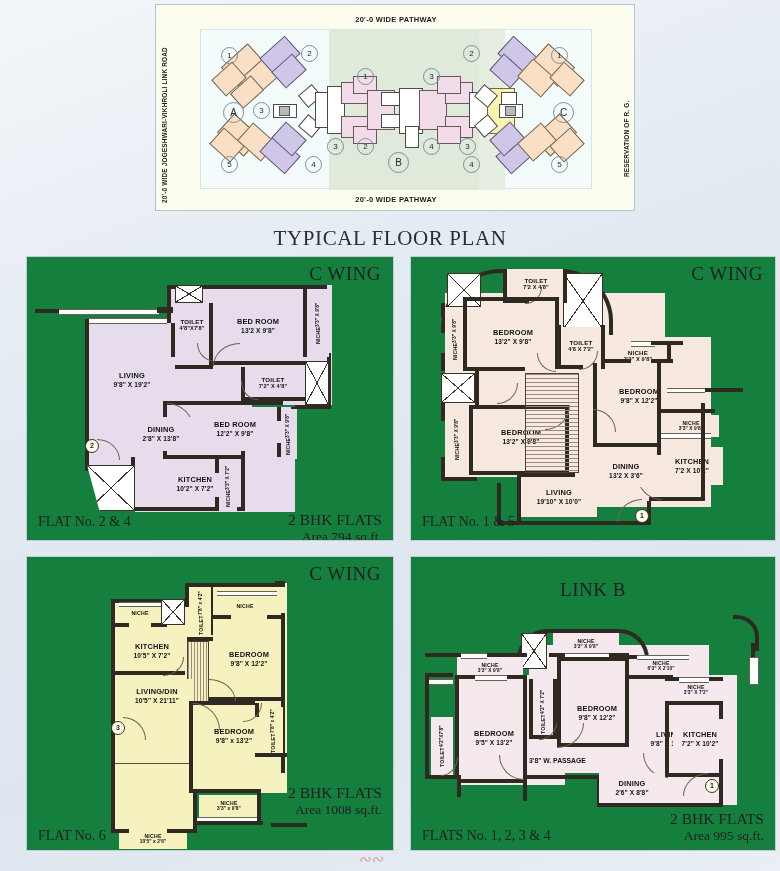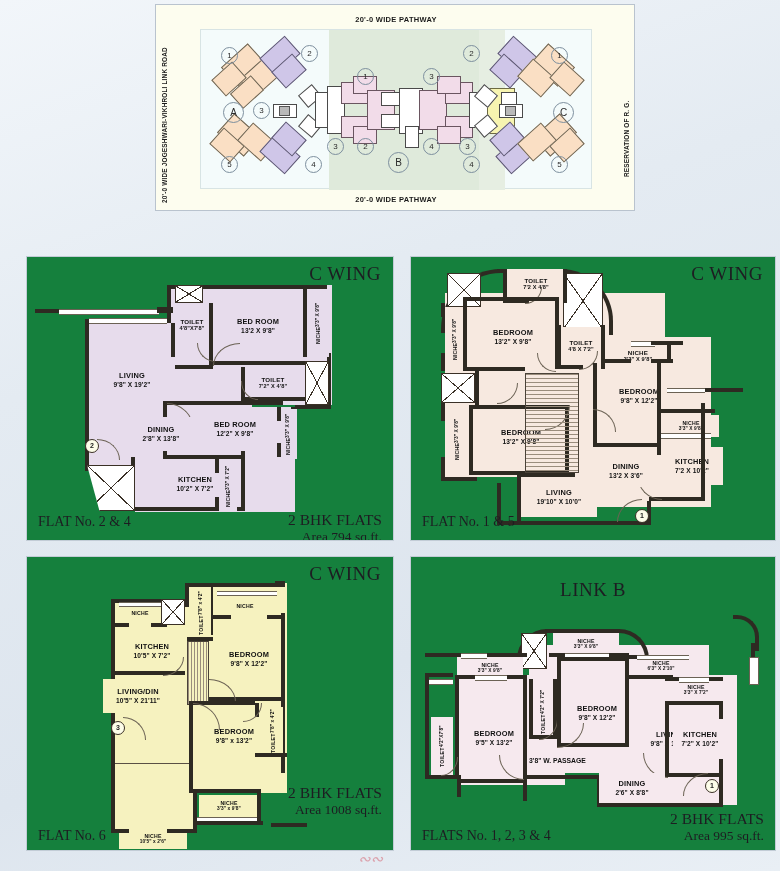--- a/index.html
+++ b/index.html
@@ -229,20 +229,21 @@
 
       <div class="circ" style="left:262px;top:15px;">2</div>
       <div class="circ" style="left:350px;top:17px;">1</div>
       <div class="circ" style="left:258px;top:108px;">3</div>
       <div class="circ" style="left:262px;top:126px;">4</div>
       <div class="circ" style="left:350px;top:126px;">5</div>
       <div class="circ big" style="left:352px;top:72px;">C</div>
     </div>
   </div>
 
+  <div class="maintitle">TYPICAL FLOOR PLAN</div>
 
   <div class="panel" id="panel-1">
     <div class="wing tr">C WING</div>
 
     <div class="fp" style="left:0;top:0;width:368px;height:285px;">
 
       <div class="room fill-lilac" style="left:60px;top:62px;width:165px;height:150px;"></div>
       <div class="room fill-lilac" style="left:140px;top:28px;width:165px;height:120px;"></div>
       <div class="room fill-lilac" style="left:108px;top:150px;width:160px;height:105px;"></div>
 
@@ -538,21 +539,21 @@
       <div class="room fill-yellow" style="left:190px;top:78px;width:64px;height:48px;">
         <span class="nm">BEDROOM</span>
         <span class="dm">9'8" X 12'2"</span>
       </div>
       <div class="wall th" style="left:182px;top:140px;width:76px;height:4px;"></div>
       <div class="swing" style="left:182px;top:122px;width:26px;height:22px;border-radius:0 100% 0 0;border-width:1px 1px 0 0;"></div>
 
       <div class="hatch" style="left:160px;top:84px;width:22px;height:64px;
         background:repeating-linear-gradient(90deg,#9a8d7d 0 1px,transparent 1px 3px);"></div>
 
-      <div class="room fill-yellow" style="left:76px;top:122px;width:70px;height:34px;text-align:center;">
+      <div class="room fill-yellow" style="left:95px;top:122px;width:70px;height:34px;text-align:center;">
         <span class="nm">LIVING/DIN</span>
         <span class="dm">10'5" X 21'11"</span>
       </div>
       <div class="wall thin" style="left:88px;top:206px;width:74px;height:1px;"></div>
 
       <div class="entmark" style="left:84px;top:164px;">3</div>
       <div class="swing" style="left:96px;top:160px;width:22px;height:22px;border-radius:0 100% 0 0;border-width:1px 1px 0 0;"></div>
 
       <div class="room fill-yellow" style="left:172px;top:158px;width:70px;height:42px;">
         <span class="nm">BEDROOM</span>

